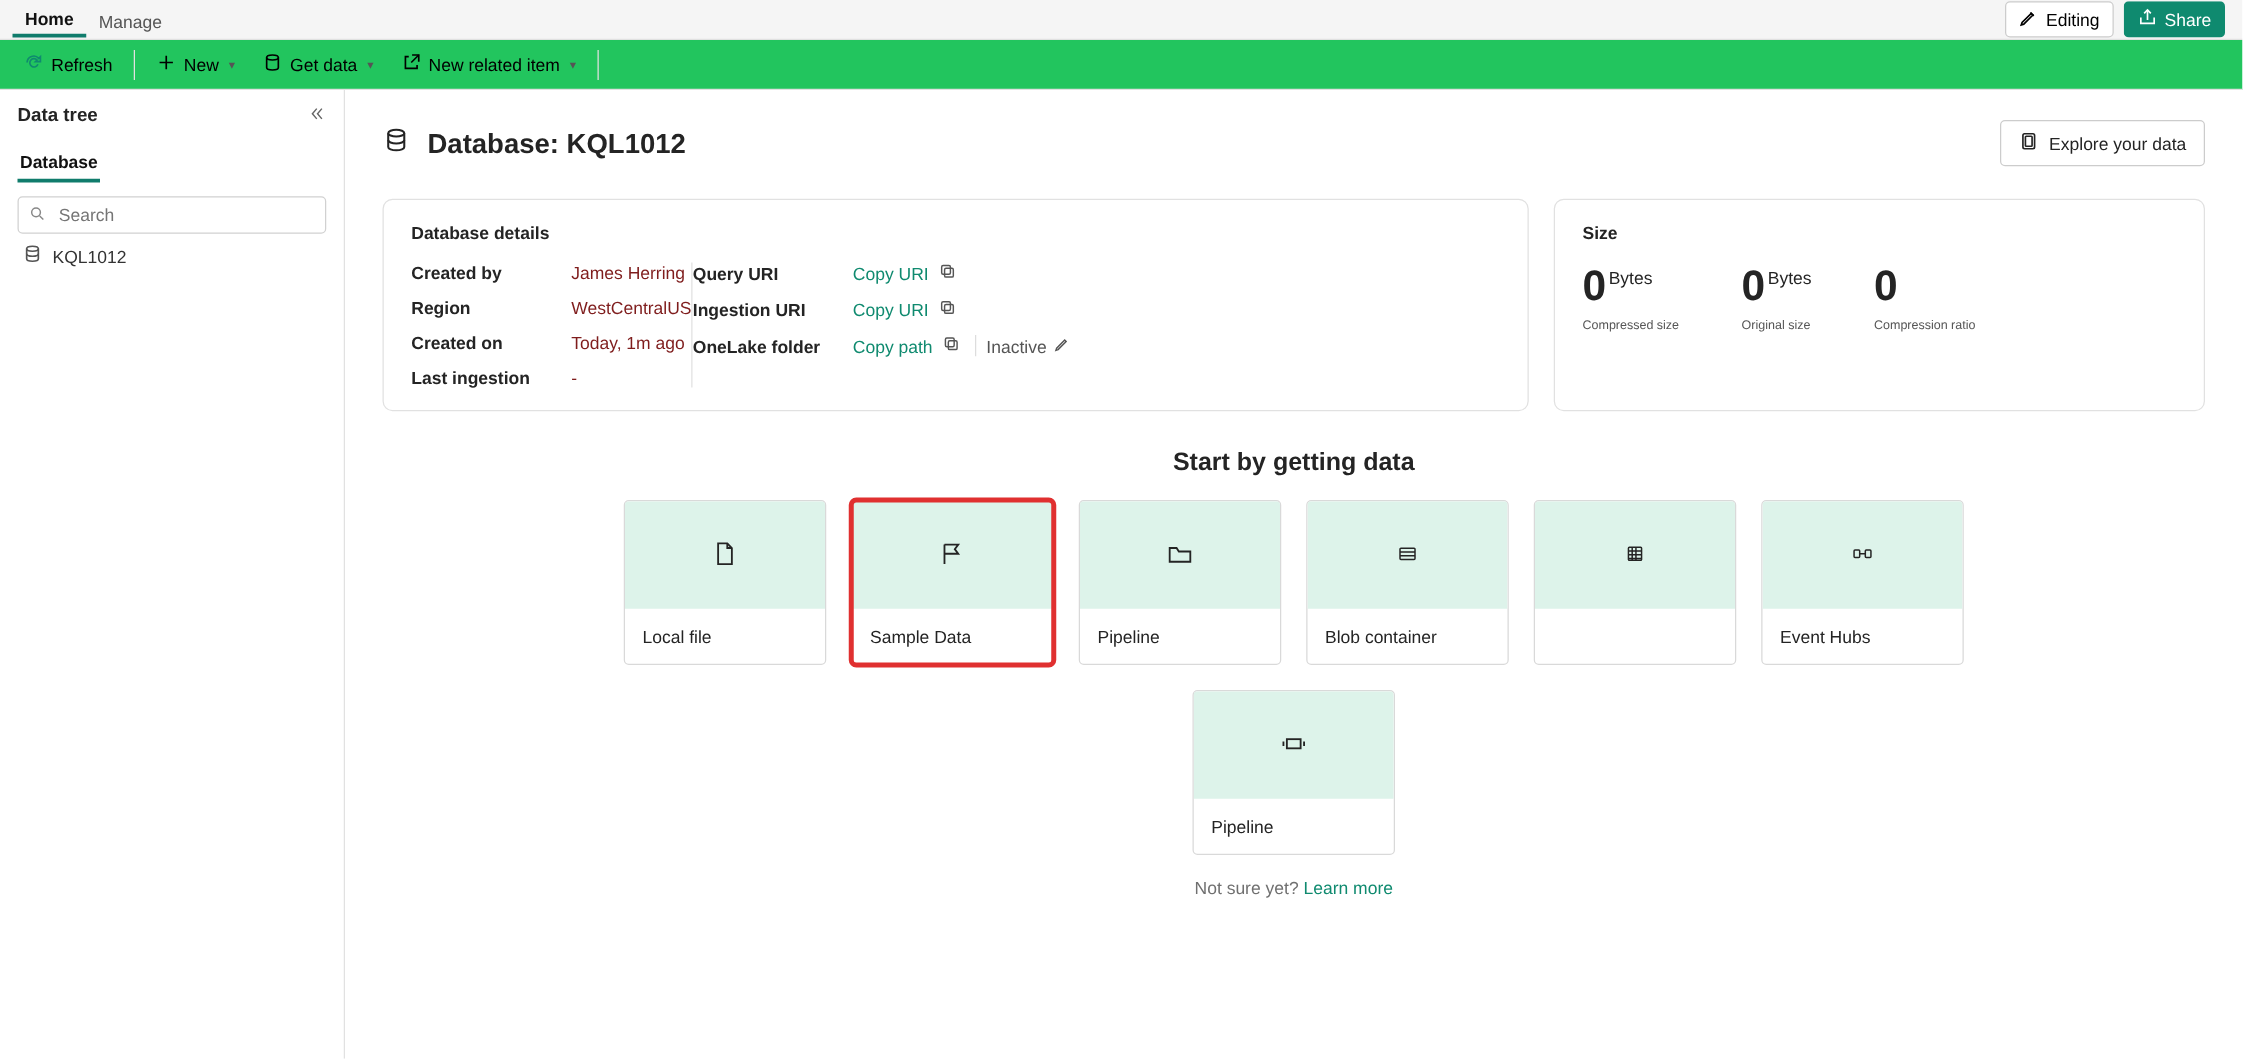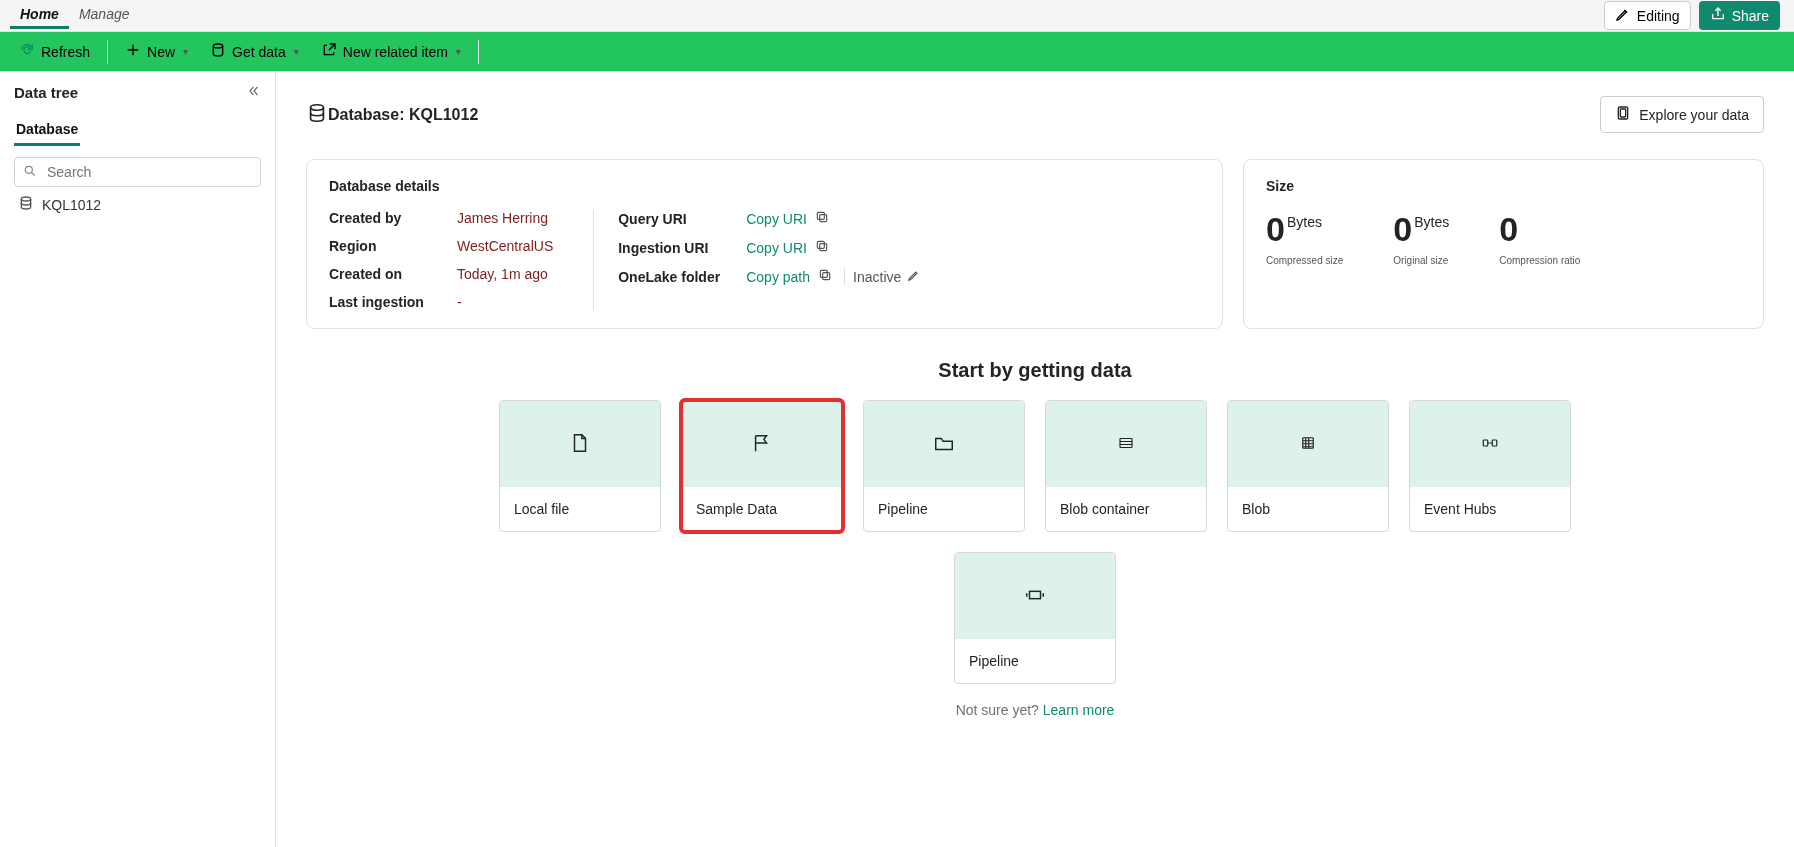--- a/index.html
+++ b/index.html
@@ -12,21 +12,21 @@
   }
   .top-tabs {
     display: flex;
     align-items: center;
     height: 32px;
     background: #f5f5f5;
     border-bottom: 1px solid #e1e1e1;
     padding: 0 10px;
     justify-content: space-between;
   }
-  .top-tabs-left { display: flex; align-items: flex-start; height: 100%; font-style: italic; }
+  .top-tabs-left { display: flex; align-items: center; height: 100%; }
   .top-tab {
     padding: 6px 10px 4px;
     cursor: pointer;
     font-size: 14px;
     color: #555;
   }
   .top-tab.active {
     color: #111;
     border-bottom: 3px solid #107c6c;
     font-weight: 600;
@@ -122,22 +122,22 @@
   }
   .main-header {
     display: flex;
     justify-content: space-between;
     align-items: center;
     margin-bottom: 26px;
   }
   .page-title {
     display: flex;
     align-items: center;
-    gap: 0;
-    font-size: 16px;
+    gap: 14px;
+    font-size: 22px;
     font-weight: 600;
   }
   .explore-btn {
     border: 1px solid #ccc;
     border-radius: 4px;
     padding: 8px 14px;
     display: inline-flex;
     align-items: center;
     gap: 8px;
     cursor: pointer;
@@ -148,25 +148,24 @@
     border: 1px solid #e1e1e1;
     border-radius: 8px;
     padding: 18px 22px;
     background: #fff;
   }
   .card.details { flex: 1; }
   .card.size { width: 521px; }
   .card-title { font-weight: 600; margin-bottom: 16px; }
   .details-grid {
     display: flex;
-    gap: 40px;
     margin-top: 12px;
   }
   .details-col { display: flex; flex-direction: column; gap: 12px; }
-  .details-col.divider { border-left: 1px solid #e1e1e1; padding-left: 24px; }
+  .details-col.divider { border-left: 1px solid #e1e1e1; }
   .detail-row { display: flex; align-items: center; gap: 8px; }
   .detail-label { width: 120px; font-weight: 600; color: #242424; }
   .detail-value { color: #7f1d1d; }
   .link { color: #0f8a6f; cursor: pointer; }
   .inactive-pill {
     display: inline-flex;
     align-items: center;
     gap: 6px;
     border-left: 1px solid #ddd;
     padding-left: 8px;
@@ -491,21 +490,20 @@
       </div>
       <div class="tile">
         <div class="tile-top">
           <span>
             <svg class="icon18" viewBox="0 0 24 24" fill="none" stroke="currentColor" stroke-width="1.6">
                 <rect x="5" y="5" width="14" height="14" rx="1"></rect>
                 <path d="M5 9h14M5 13h14M5 17h14M9 5v14M13 5v14"></path>
               </svg>
           </span>
         </div>
-        <div class="tile-label">Blob</div>
       </div>
       <div class="tile">
         <div class="tile-top">
           <span>
             <svg class="icon18" viewBox="0 0 24 24" fill="none" stroke="currentColor" stroke-width="1.6">
                 <rect x="3" y="8" width="6" height="8" rx="1"></rect>
                 <rect x="15" y="8" width="6" height="8" rx="1"></rect>
                 <path d="M9 12h6"></path>
               </svg>
           </span>

